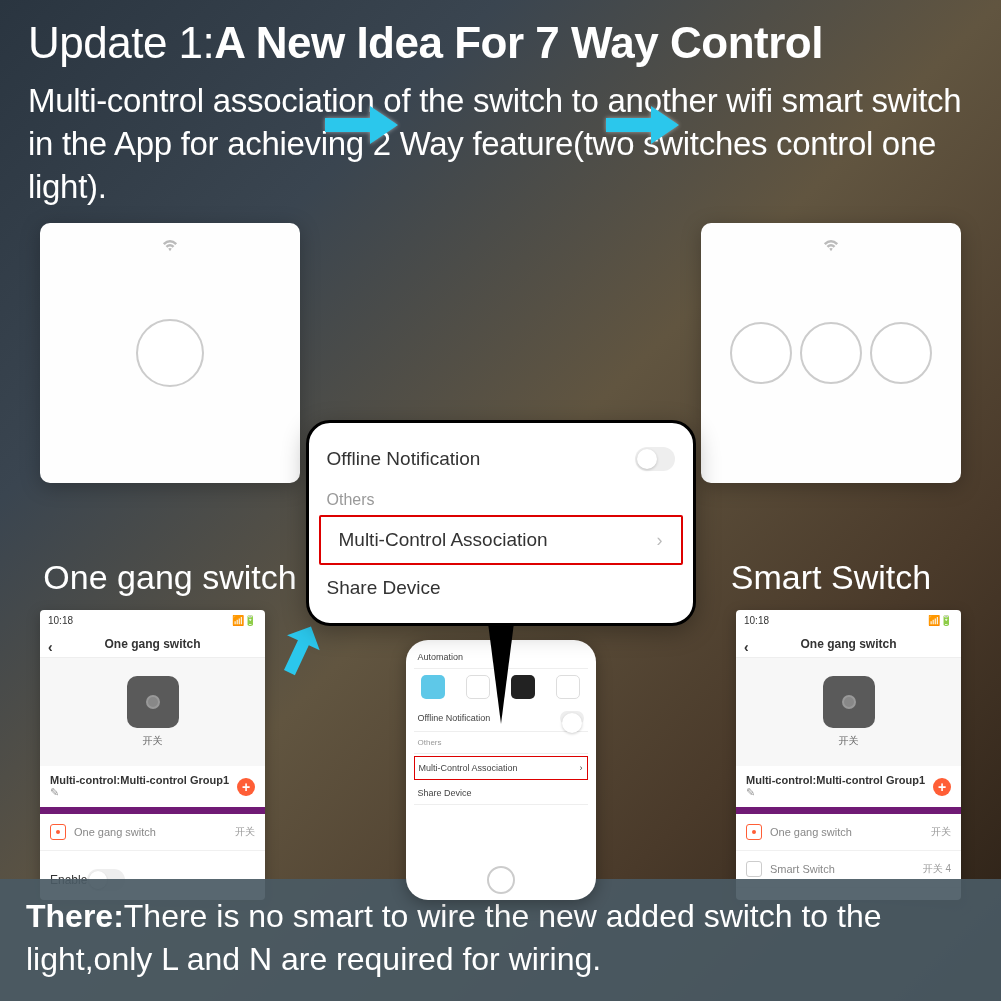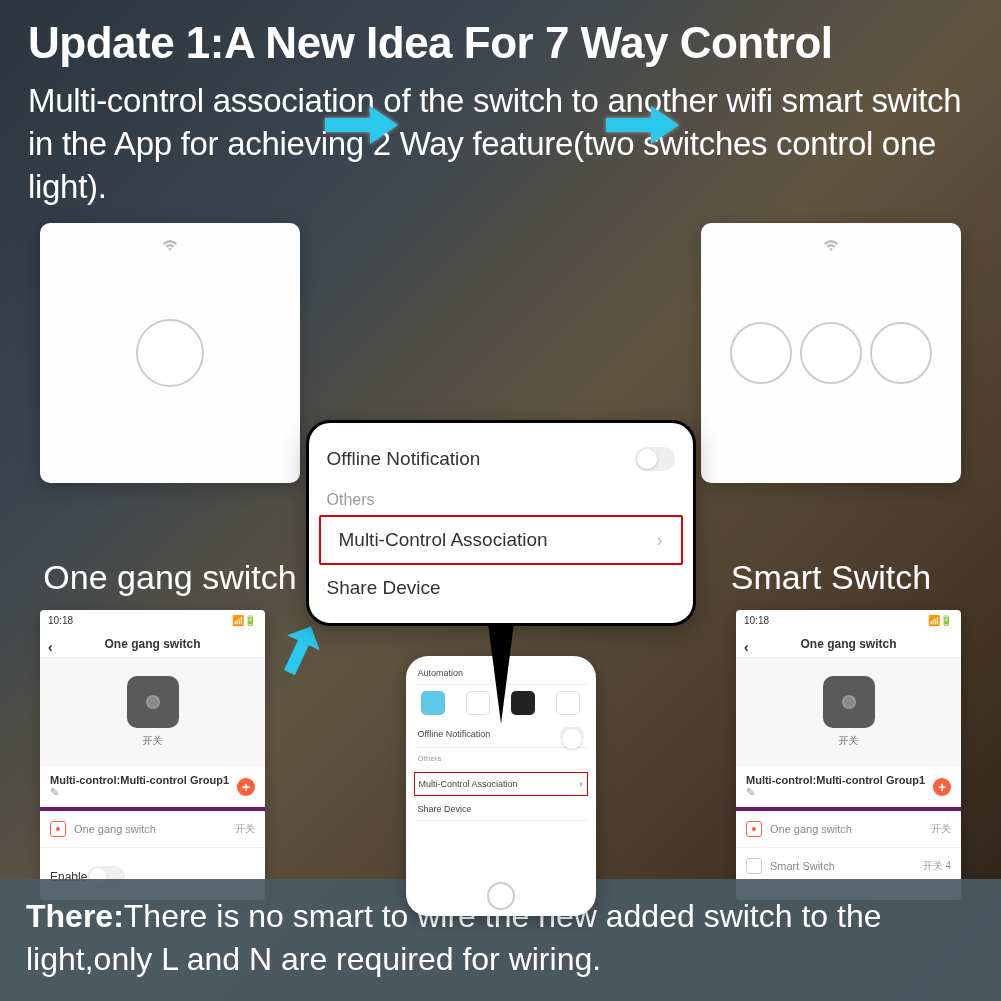--- a/index.html
+++ b/index.html
@@ -1,19 +1,19 @@
 <!DOCTYPE html>
 <html><head>
 <meta charset="utf-8">
 <style>
 *{margin:0;padding:0;box-sizing:border-box;font-family:Arial,Helvetica,sans-serif}
 body{width:1001px;height:1001px;background:linear-gradient(135deg,#2a3540 0%,#3a4550 25%,#615540 50%,#4a3a2a 75%,#2a1f15 100%);position:relative;overflow:hidden}
 .header{padding:18px 28px 8px}
 .title{color:#fff;font-size:44px;font-weight:bold;letter-spacing:-0.5px}
-.title .bold{font-weight:700}
+.title .bold{font-weight:400}
 .subtitle{color:#fff;font-size:33px;line-height:1.3;padding:4px 28px 14px;letter-spacing:-0.3px}
 .main-row{display:flex;justify-content:space-between;align-items:flex-start;padding:0 40px;position:relative;height:280px}
 .switch-panel{width:260px;height:260px;background:#fefefe;border-radius:10px;box-shadow:0 4px 20px rgba(0,0,0,.25);position:relative;display:flex;flex-direction:column;align-items:center;justify-content:center}
 .wifi-icon{position:absolute;top:14px;left:50%;transform:translateX(-50%);width:22px;height:16px}
 .wifi-icon svg{width:100%;height:100%}
 .switch-buttons{display:flex;gap:8px;justify-content:center;align-items:center}
 .switch-btn{width:68px;height:68px;border:2px solid #ccc;border-radius:50%;background:#fff}
 .switch-btn.sm{width:62px;height:62px}
 .arrow{position:absolute;top:100px;width:80px;height:50px;z-index:5}
 .arrow.left{left:320px}
@@ -24,38 +24,38 @@
 .label-right{position:absolute;right:40px;top:550px;width:260px}
 .popup{position:absolute;left:50%;top:420px;transform:translateX(-50%);width:390px;background:#fff;border-radius:24px;border:3px solid #000;z-index:20;padding:12px 0;box-shadow:0 6px 24px rgba(0,0,0,.3)}
 .popup-row{padding:12px 18px;font-size:19px;color:#333;display:flex;justify-content:space-between;align-items:center;position:relative}
 .popup-row.section{color:#999;font-size:16px;padding:8px 18px 6px}
 .popup-row.highlight{border:2px solid #d00;margin:0 10px;border-radius:2px}
 .toggle-off{width:40px;height:24px;background:#eee;border-radius:12px;position:relative}
 .toggle-off::after{content:"";position:absolute;left:2px;top:2px;width:20px;height:20px;background:#fff;border-radius:50%;box-shadow:0 1px 3px rgba(0,0,0,.2)}
 .chev{color:#bbb;font-size:18px}
 .pointer{position:absolute;left:50%;top:584px;transform:translateX(-50%);width:0;height:0;border-left:18px solid transparent;border-right:18px solid transparent;border-top:140px solid #000;z-index:15}
 .phone-hand{position:absolute;left:50%;top:640px;transform:translateX(-50%);width:300px;height:260px;z-index:10}
-.phone{width:190px;height:260px;background:#fff;border-radius:22px;margin:16px auto;position:relative;box-shadow:0 4px 16px rgba(0,0,0,.3);overflow:hidden}
+.phone{width:190px;height:260px;background:#fff;border-radius:22px;margin:0 auto;position:relative;box-shadow:0 4px 16px rgba(0,0,0,.3);overflow:hidden}
 .phone-content{padding:6px 8px;font-size:9px}
 .phone-content .row{padding:6px 4px;border-bottom:1px solid #eee;display:flex;justify-content:space-between;align-items:center;color:#444}
 .phone-content .row.hl{border:1.5px solid #d00;margin:2px 0}
 .phone-content .apps{display:flex;gap:6px;padding:6px 0;justify-content:space-around}
 .phone-content .app{width:24px;height:24px;border-radius:5px;display:flex;align-items:center;justify-content:center;font-size:7px;flex-direction:column}
 .phone-home{position:absolute;bottom:6px;left:50%;transform:translateX(-50%);width:28px;height:28px;border:2px solid #ccc;border-radius:50%}
 .mini-phone{position:absolute;width:225px;background:#fff;border-radius:4px;box-shadow:0 4px 14px rgba(0,0,0,.25);overflow:hidden}
 .mini-phone.left{left:40px;top:610px;height:290px}
 .mini-phone.right{right:40px;top:610px;height:290px}
 .mp-status{display:flex;justify-content:space-between;padding:5px 8px;font-size:10px;color:#333}
 .mp-header{background:#fff;padding:6px;text-align:center;font-size:12px;font-weight:bold;color:#333;border-bottom:1px solid #eee;position:relative}
 .mp-back{position:absolute;left:8px;top:8px;font-size:14px;color:#333}
 .mp-device{background:#f7f7f7;padding:18px 0;text-align:center}
 .mp-device-icon{width:52px;height:52px;background:#5a5a5a;border-radius:10px;margin:0 auto 6px;position:relative}
 .mp-device-icon::after{content:"";position:absolute;left:50%;top:50%;transform:translate(-50%,-50%);width:10px;height:10px;background:#888;border-radius:50%;border:2px solid #999}
 .mp-device-label{font-size:10px;color:#666}
-.mp-section{padding:8px 10px;font-size:11px;color:#333;display:flex;align-items:center;border-bottom:4px solid #701a75}
+.mp-section{padding:8px 10px;font-size:11px;color:#333;display:flex;align-items:center;border-bottom:7px solid #701a75}
 .mp-section .bold{font-weight:bold}
 .mp-section .edit{color:#999;font-size:11px}
 .plus-icon{width:18px;height:18px;background:#ff5e36;border-radius:50%;color:#fff;display:flex;align-items:center;justify-content:center;font-size:14px;font-weight:bold}
 .mp-item{padding:10px 10px;font-size:11px;color:#888;display:flex;align-items:center;gap:8px;border-bottom:1px solid #f0f0f0}
 .mp-item .sq{width:16px;height:16px;border:1px solid #ff5e36;border-radius:3px;display:flex;align-items:center;justify-content:center}
 .mp-item .sq::after{content:"";width:4px;height:4px;background:#ff5e36;border-radius:50%}
 .mp-item .sq2{width:16px;height:16px;border:1px solid #ccc;border-radius:3px}
 .mp-item .right-txt{margin-left:auto;font-size:10px;color:#999}
 .mp-enable{padding:10px;display:flex;justify-content:flex-start;align-items:center;font-size:12px;color:#333;margin-top:8px}
 .toggle{width:38px;height:22px;border-radius:11px;position:relative}

